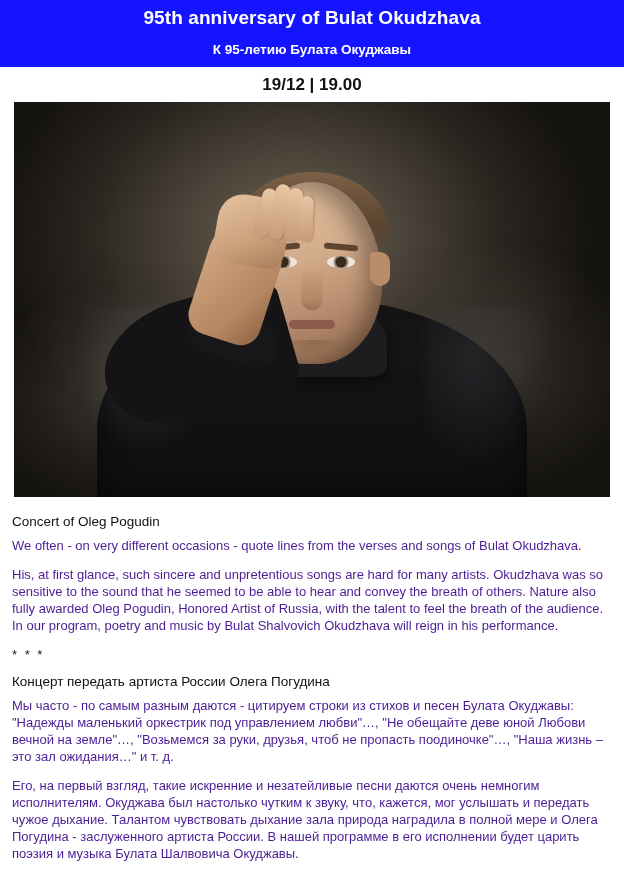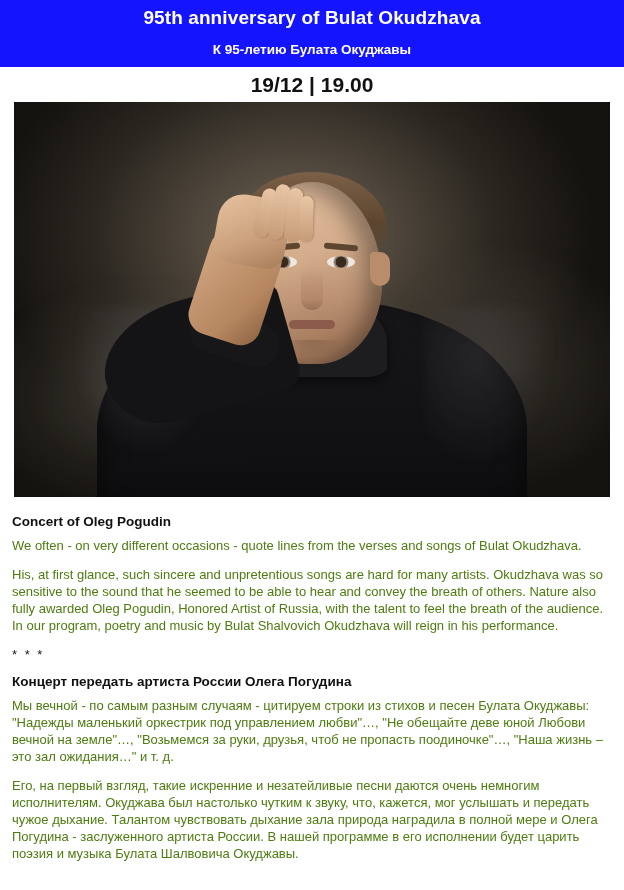--- a/index.html
+++ b/index.html
@@ -31,21 +31,21 @@
     letter-spacing: 0.1px;
   }
   .banner-title-ru {
     font-size: 13.5px;
     font-weight: bold;
     line-height: 20px;
     margin-top: 10px;
   }
   .datetime {
     text-align: center;
-    font-size: 21px;
+    font-size: 17px;
     font-weight: bold;
     color: #111111;
     padding: 7px 0 6px 0;
     line-height: 22px;
   }
   .photo-wrap {
     padding: 0 14px;
   }
   .photo {
     width: 596px;
@@ -277,28 +277,28 @@
   .f1 { left: 50%; margin-left: -54px; top: 86px; width: 15px; height: 50px; transform: rotate(14deg); }
   .f2 { left: 50%; margin-left: -40px; top: 82px; width: 15px; height: 56px; transform: rotate(10deg); }
   .f3 { left: 50%; margin-left: -26px; top: 86px; width: 15px; height: 54px; transform: rotate(6deg); }
   .f4 { left: 50%; margin-left: -13px; top: 94px; width: 14px; height: 46px; transform: rotate(2deg); }
 
   .content {
     padding: 8px 12px 0 12px;
   }
   h2.section-title {
     font-size: 13.5px;
-    font-weight: bold;
+    font-weight: normal;
     color: #111;
     margin: 8px 0 6px 0;
     line-height: 18px;
   }
   p.body {
     font-size: 13px;
-    color: #4d7c0f;
+    color: #4c1d95;
     line-height: 17px;
     margin: 0 0 12px 0;
   }
   p.sep {
     font-size: 13px;
     color: #1a1a1a;
     line-height: 17px;
     margin: 0 0 10px 0;
     letter-spacing: 2px;
   }
@@ -354,17 +354,17 @@
       <div class="finger f4"></div>
     </div>
   </div>
 
   <div class="content">
     <h2 class="section-title">Concert of Oleg Pogudin</h2>
     <p class="body">We often - on very different occasions - quote lines from the verses and songs of Bulat Okudzhava.</p>
     <p class="body">His, at first glance, such sincere and unpretentious songs are hard for many artists. Okudzhava was so sensitive to the sound that he seemed to be able to hear and convey the breath of others. Nature also fully awarded Oleg Pogudin, Honored Artist of Russia, with the talent to feel the breath of the audience. In our program, poetry and music by Bulat Shalvovich Okudzhava will reign in his performance.</p>
     <p class="sep">* * *</p>
     <h2 class="section-title">Концерт передать артиста России Олега Погудина</h2>
-    <p class="body">Мы вечной - по самым разным случаям - цитируем строки из стихов и песен Булата Окуджавы: "Надежды маленький оркестрик под управлением любви"…, "Не обещайте деве юной Любови вечной на земле"…, "Возьмемся за руки, друзья, чтоб не пропасть поодиночке"…, "Наша жизнь – это зал ожидания…" и т. д.</p>
+    <p class="body">Мы часто - по самым разным даются - цитируем строки из стихов и песен Булата Окуджавы: "Надежды маленький оркестрик под управлением любви"…, "Не обещайте деве юной Любови вечной на земле"…, "Возьмемся за руки, друзья, чтоб не пропасть поодиночке"…, "Наша жизнь – это зал ожидания…" и т. д.</p>
     <p class="body">Его, на первый взгляд, такие искренние и незатейливые песни даются очень немногим исполнителям. Окуджава был настолько чутким к звуку, что, кажется, мог услышать и передать чужое дыхание. Талантом чувствовать дыхание зала природа наградила в полной мере и Олега Погудина - заслуженного артиста России. В нашей программе в его исполнении будет царить поэзия и музыка Булата Шалвовича Окуджавы.</p>
   </div>
 
 </div>
 
 </body></html>

